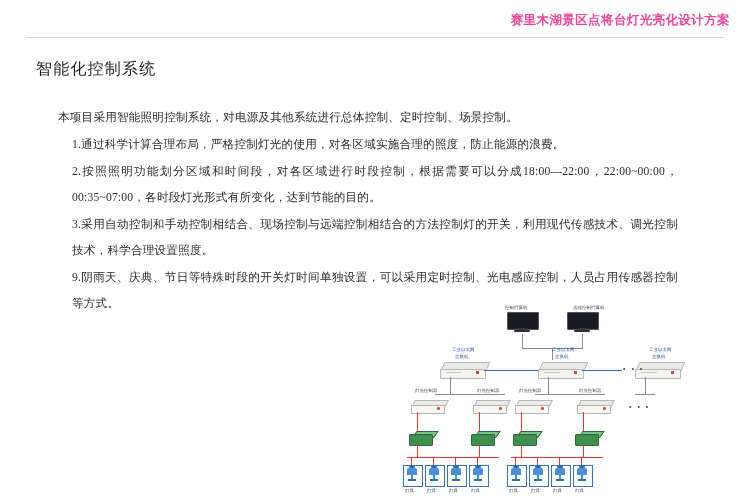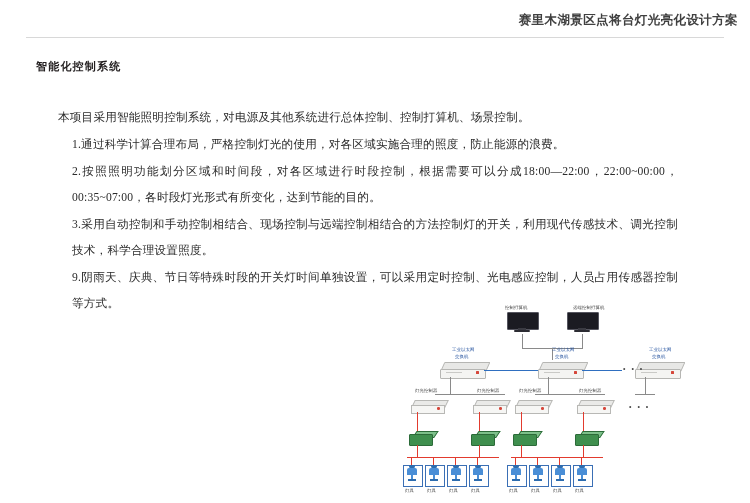--- a/index.html
+++ b/index.html
@@ -24,43 +24,43 @@
   
   .header {
     position: absolute;
     top: 0;
     left: 0;
     width: 750px;
     height: 38px;
   }
   .header-title {
     position: absolute;
-    right: 12px;
+    right: 20px;
     top: 12px;
     font-size: 12.5px;
     font-weight: bold;
     letter-spacing: 0.4px;
-    color: #404040;
+    color: #ec4899;
     white-space: nowrap;
   }
   .header-rule {
     position: absolute;
     left: 26px;
     top: 37px;
     width: 698px;
     height: 1px;
     background: #d8d8d8;
   }
   
   .section-title {
     position: absolute;
     left: 36px;
     top: 59px;
-    font-size: 11px;
-    font-weight: bold;
+    font-size: 16px;
+    font-weight: normal;
     letter-spacing: 1.2px;
     color: #231f20;
   }
   
   .body-copy {
     position: absolute;
     left: 58px;
     top: 104px;
     width: 620px;
     font-size: 11.6px;
@@ -269,21 +269,21 @@
 <div class="page">
 
   <div class="header">
     <div class="header-title">赛里木湖景区点将台灯光亮化设计方案</div>
     <div class="header-rule"></div>
   </div>
 
   <div class="section-title">智能化控制系统</div>
 
   <div class="body-copy">
-    <p class="para">本项目采用智能照明控制系统，对电源及其他系统进行总体控制、控制打算机、场景控制。</p>
+    <p class="para">本项目采用智能照明控制系统，对电源及其他系统进行总体控制、定时控制、场景控制。</p>
     <p class="para indent">1.通过科学计算合理布局，严格控制灯光的使用，对各区域实施合理的照度，防止能源的浪费。</p>
     <p class="para indent">2.按照照明功能划分区域和时间段，对各区域进行时段控制，根据需要可以分成18:00—22:00，22:00~00:00，00:35~07:00，各时段灯光形式有所变化，达到节能的目的。</p>
     <p class="para indent">3.采用自动控制和手动控制相结合、现场控制与远端控制相结合的方法控制灯的开关，利用现代传感技术、调光控制技术，科学合理设置照度。</p>
     <p class="para indent">9.阴雨天、庆典、节日等特殊时段的开关灯时间单独设置，可以采用定时控制、光电感应控制，人员占用传感器控制等方式。</p>
   </div>
 
   <div class="diagram">
 
     <div class="lbl" style="left:110px; top:5px;">控制打算机</div>
     <div class="lbl" style="left:178px; top:5px;">远端控制打算机</div>

